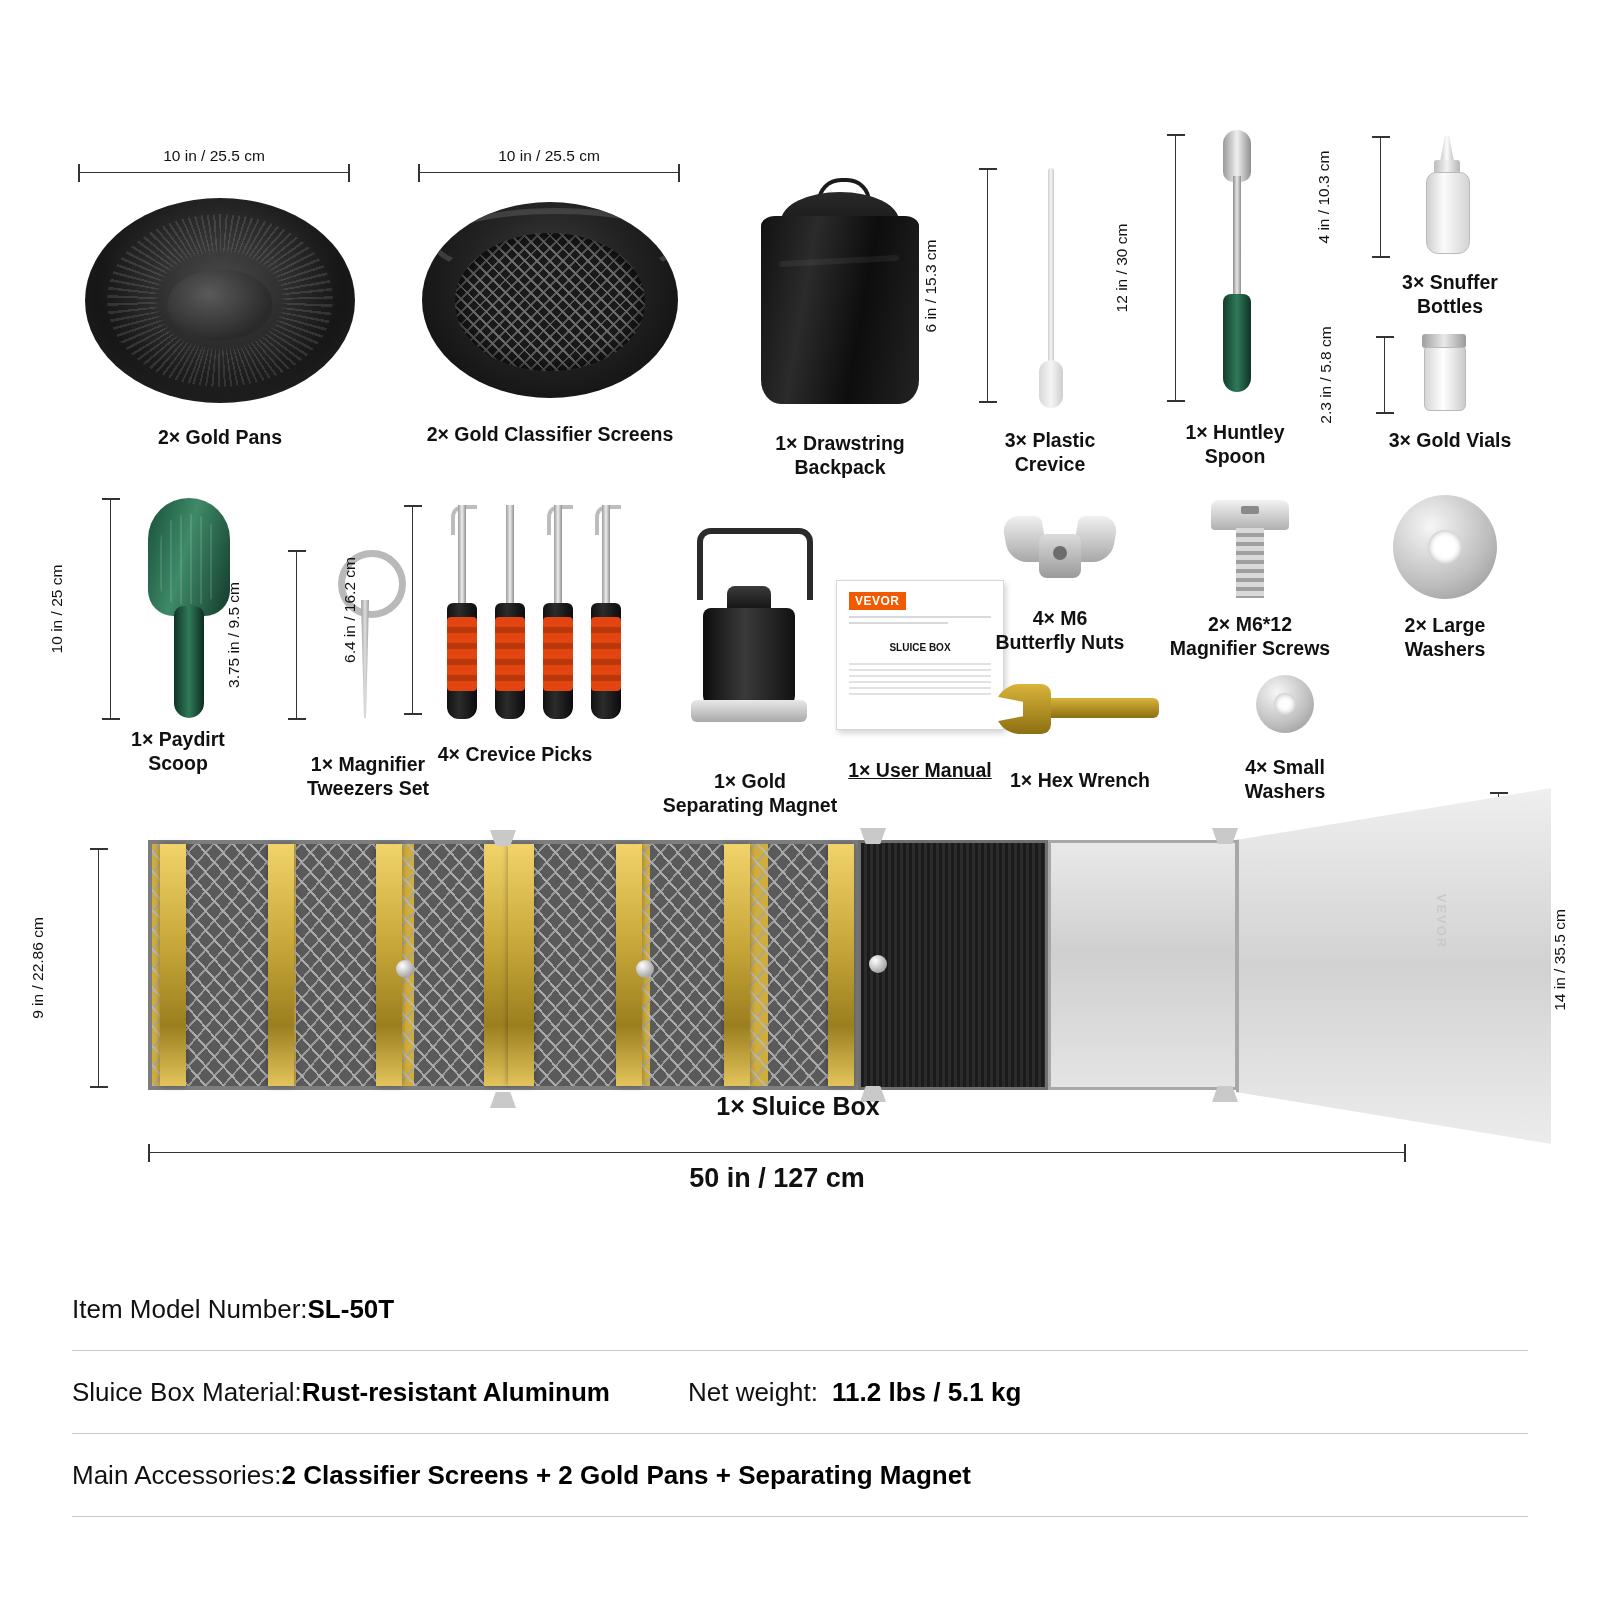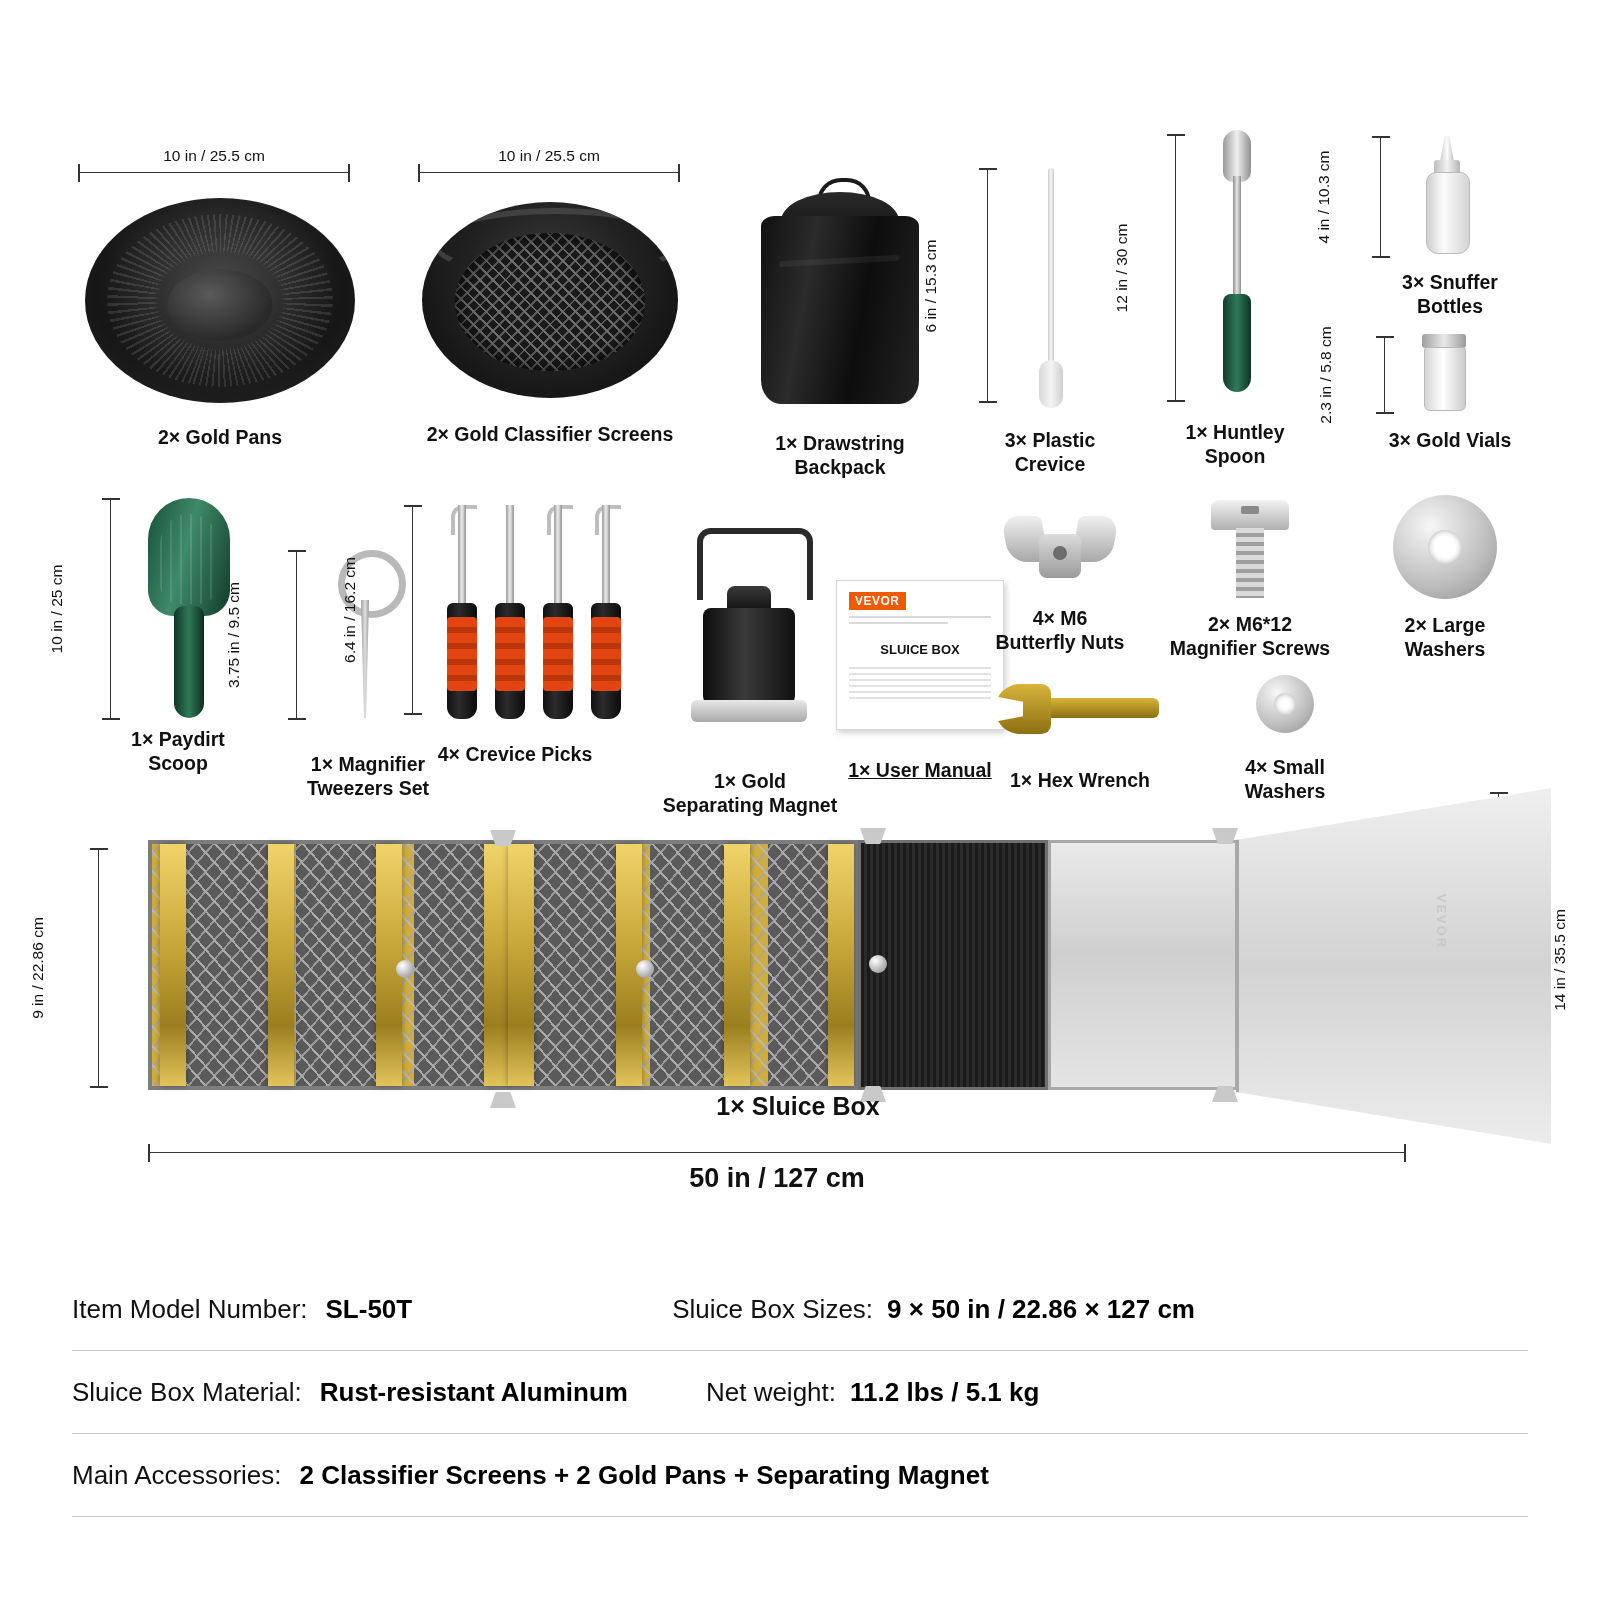--- a/index.html
+++ b/index.html
@@ -254,21 +254,21 @@
     position:relative;width:168px;height:150px;background:#fff;
     border:1px solid #d7d7d7;box-shadow:2px 3px 6px rgba(0,0,0,.18);
     padding:10px 12px;box-sizing:border-box;text-align:left;
   }
   .manual .mlogo{
     background:#f15a00;color:#fff;font-size:12px;font-weight:bold;
     display:inline-block;padding:2px 6px;letter-spacing:.5px;
   }
   .manual .mline{height:2px;background:#d9d9d9;margin-top:6px;}
   .manual .mline.s{width:70%;}
-  .manual .mtitle{font-size:13px;font-weight:bold;text-align:center;margin-top:18px;}
+  .manual .mtitle{font-size:10px;font-weight:bold;text-align:center;margin-top:18px;}
   .manual .mpara{margin-top:10px;}
   .manual .mpara i{display:block;height:2px;background:#e2e2e2;margin-bottom:4px;}
 
   
   .wingnut{position:relative;width:110px;height:80px;}
   .wingnut .w{
     position:absolute;top:6px;width:40px;height:46px;
     background:linear-gradient(180deg,#f0f0f0,#a8a8a8);
   }
   .wingnut .w.l{left:0;border-radius:18px 6px 4px 18px;transform:skewX(10deg);}
@@ -381,21 +381,21 @@
   }
 
   
   .specs{position:absolute;left:72px;top:1268px;width:1456px;}
   .specrow{
     display:flex;align-items:center;height:82px;border-bottom:1.5px solid #c9c9c9;
   }
   .specrow .lab{font-size:26px;color:#111;}
   .specrow .val{font-size:26px;font-weight:bold;color:#000;}
   .gap{width:46px;}
-  .sp-left{display:flex;align-items:baseline;gap:18px;}
+  .sp-left{display:flex;align-items:baseline;gap:0;}
   .sp-right{display:flex;align-items:baseline;gap:14px;}
 </style>
 </head>
 <body>
 
 <div class="page">
 
 
   <div class="item" style="left:70px;top:150px;width:300px;">
     <div class="dimh" style="left:8px;top:22px;width:272px;">
@@ -680,24 +680,20 @@
     <span class="lbl" style="top:10px;font-size:27px;font-weight:bold;">50 in / 127 cm</span>
   </div>
 
   <div class="specs">
     <div class="specrow">
       <div class="sp-left">
         <span class="lab">Item Model Number:</span>
         <span class="val">SL-50T</span>
       </div>
       <div class="gap" style="width:260px;"></div>
-      <div class="sp-right">
-        <span class="lab">Sluice Box Sizes:</span>
-        <span class="val">9 × 50 in / 22.86 × 127 cm</span>
-      </div>
     </div>
     <div class="specrow">
       <div class="sp-left">
         <span class="lab">Sluice Box Material:</span>
         <span class="val">Rust-resistant Aluminum</span>
       </div>
       <div class="gap" style="width:78px;"></div>
       <div class="sp-right">
         <span class="lab">Net weight:</span>
         <span class="val">11.2 lbs / 5.1 kg</span>

